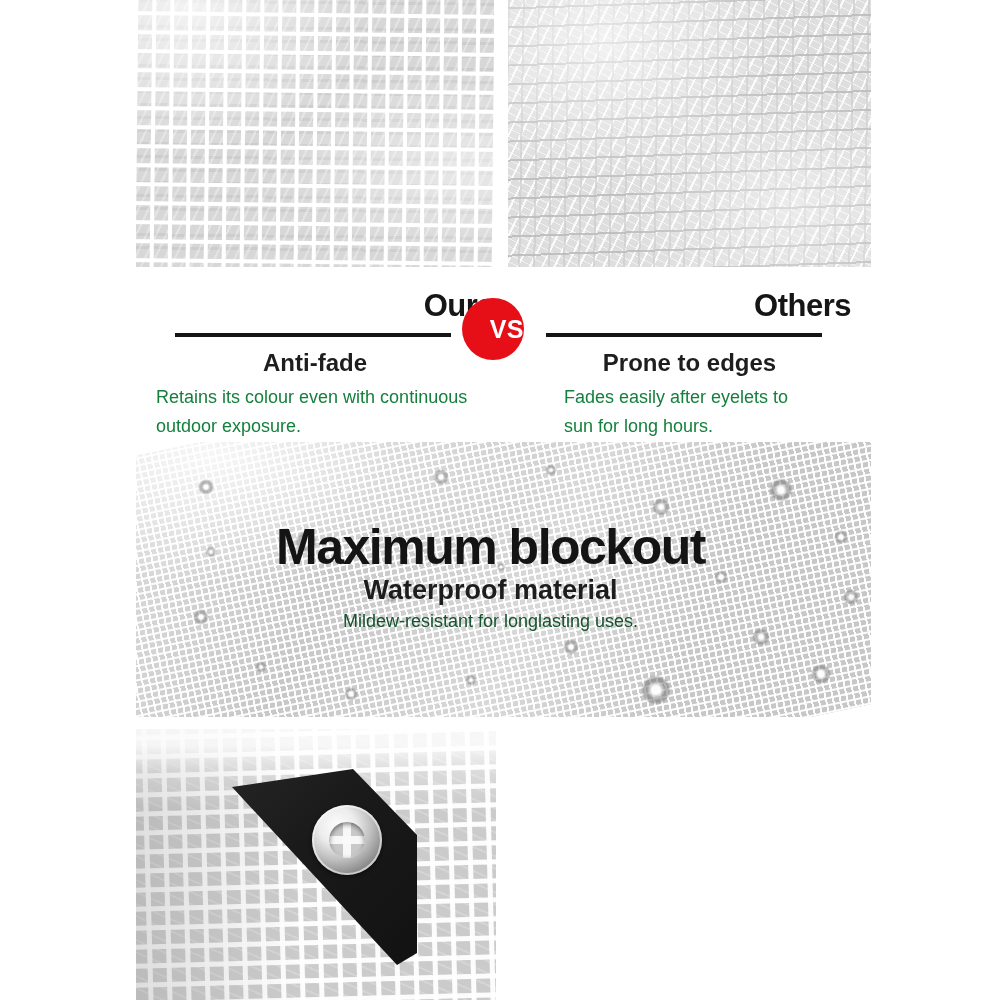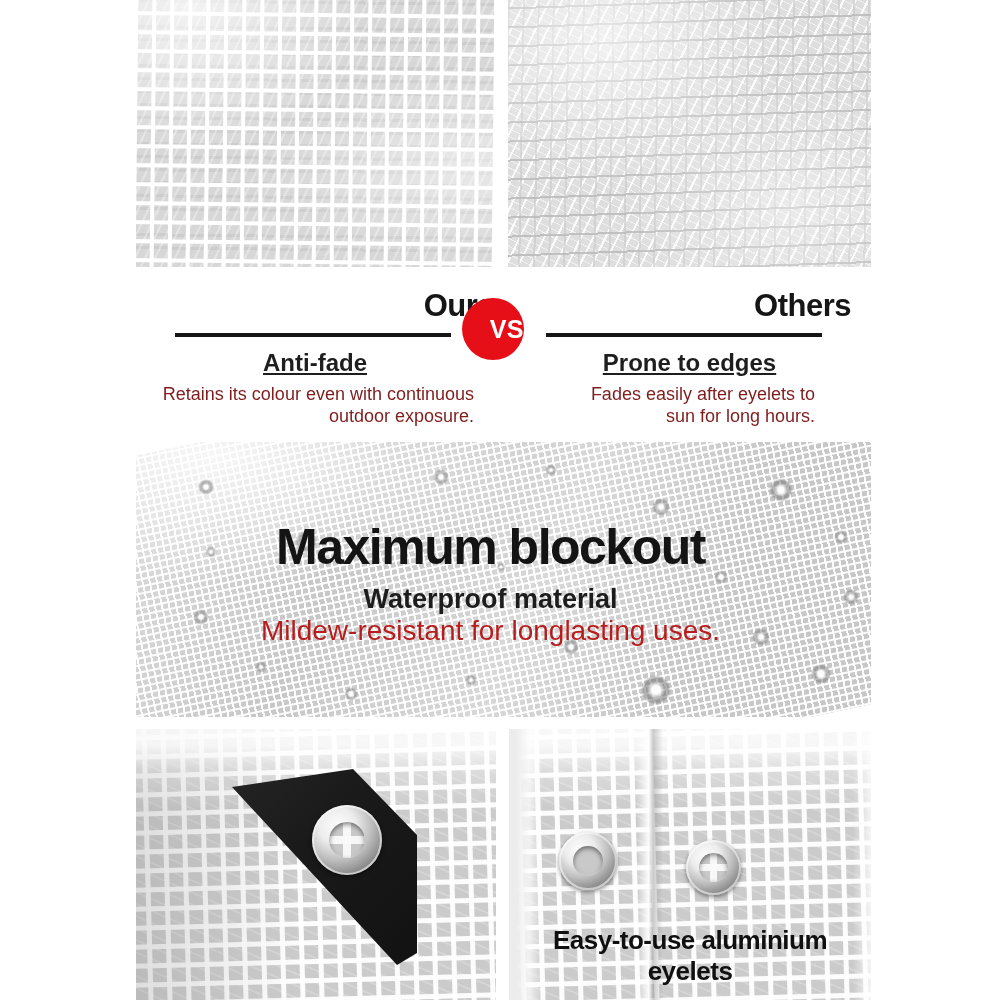--- a/index.html
+++ b/index.html
@@ -84,29 +84,29 @@
     box-shadow:0 2px 4px rgba(0,0,0,.45), inset 0 0 0 2px rgba(255,255,255,.55);}
   .eyelet .hole{position:absolute;inset:24%;border-radius:50%;background-color:#c9c9c9;
     box-shadow:inset 0 2px 5px rgba(0,0,0,.5), inset 0 -1px 2px rgba(255,255,255,.6);}
   .eyelet .hole.cross{background-image:
       linear-gradient(0deg, transparent 38%, rgba(250,250,250,.95) 38% 62%, transparent 62%),
       linear-gradient(90deg, transparent 38%, rgba(250,250,250,.95) 38% 62%, transparent 62%);}
 
   
   .col-title{position:absolute;text-align:right;font-size:31px;font-weight:bold;letter-spacing:-.5px;color:#161616;}
   .divider{position:absolute;height:4px;background:#151515;}
-  .col-sub{position:absolute;text-align:center;font-size:24px;font-weight:bold;color:#1e1e1e;text-decoration:underline;}
-  .col-desc{position:absolute;text-align:right;font-size:18px;line-height:22px;color:#7f1d1d;}
+  .col-sub{position:absolute;text-align:center;font-size:24px;font-weight:bold;color:#1e1e1e;}
+  .col-desc{position:absolute;text-align:left;font-size:18px;line-height:29px;color:#15803d;}
   .vs-badge{position:absolute;left:462px;top:298px;width:62px;height:62px;border-radius:50%;
     background:#e60f17;display:flex;align-items:center;justify-content:flex-end;
     color:#ffffff;font-size:25px;font-weight:bold;letter-spacing:.5px;}
   .hero-text{position:absolute;left:0;right:0;top:78px;text-align:center;transform:translateX(-13px);}
   .hero-title{font-size:50px;font-weight:bold;letter-spacing:-1.5px;color:#141414;line-height:1.1;}
-  .hero-sub{font-size:27px;font-weight:bold;color:#1d1d1d;margin-top:9px;}
-  .hero-tag{font-size:28px;color:#b91c1c;}
+  .hero-sub{font-size:27px;font-weight:bold;color:#1d1d1d;}
+  .hero-tag{font-size:18px;color:#14532d;margin-top:5px;}
   .caption{position:absolute;left:0;right:0;bottom:13px;text-align:center;
     font-size:26px;font-weight:bold;letter-spacing:-.5px;color:#101010;}
 </style>
 </head>
 <body>
 
 <div class="canvas">
 
   <div class="img" style="left:136px;top:0;width:358px;height:267px;">
     <div class="tex-grid"></div>
@@ -142,28 +142,14 @@
   <div class="img" style="left:136px;top:729px;width:360px;height:271px;">
     <div class="tex-mesh-coarse"></div>
     <div class="shade-left"></div>
     <div class="band-top"></div>
     <div class="corner-piece"></div>
     <div class="eyelet" style="left:176px;top:76px;width:70px;height:70px;">
       <div class="hole cross"></div>
     </div>
   </div>
 
-  <div class="img" style="left:509px;top:729px;width:362px;height:271px;">
-    <div class="tex-mesh-coarse"></div>
-    <div class="band-top"></div>
-    <div class="edge-band"></div>
-    <div class="fold-seam"></div>
-    <div class="fade-right"></div>
-    <div class="eyelet" style="left:50px;top:103px;width:58px;height:58px;">
-      <div class="hole"></div>
-    </div>
-    <div class="eyelet" style="left:177px;top:111px;width:55px;height:55px;">
-      <div class="hole cross"></div>
-    </div>
-    <div class="caption">Easy-to-use aluminium eyelets</div>
-  </div>
 
 </div>
 
 </body></html>

